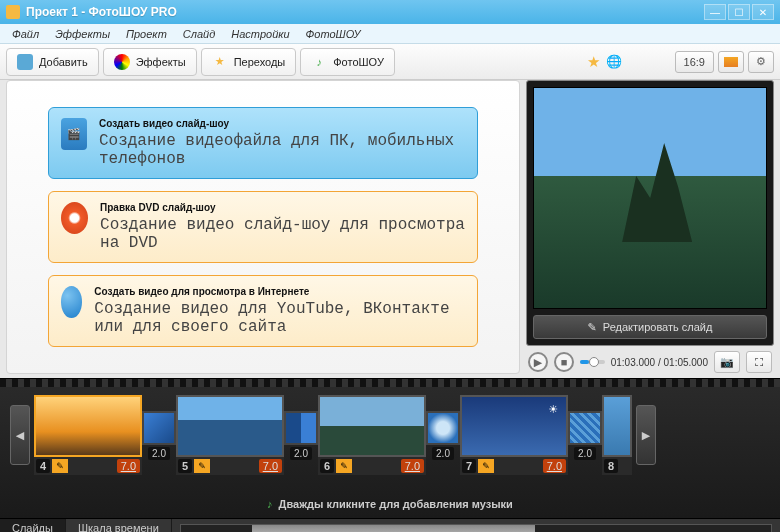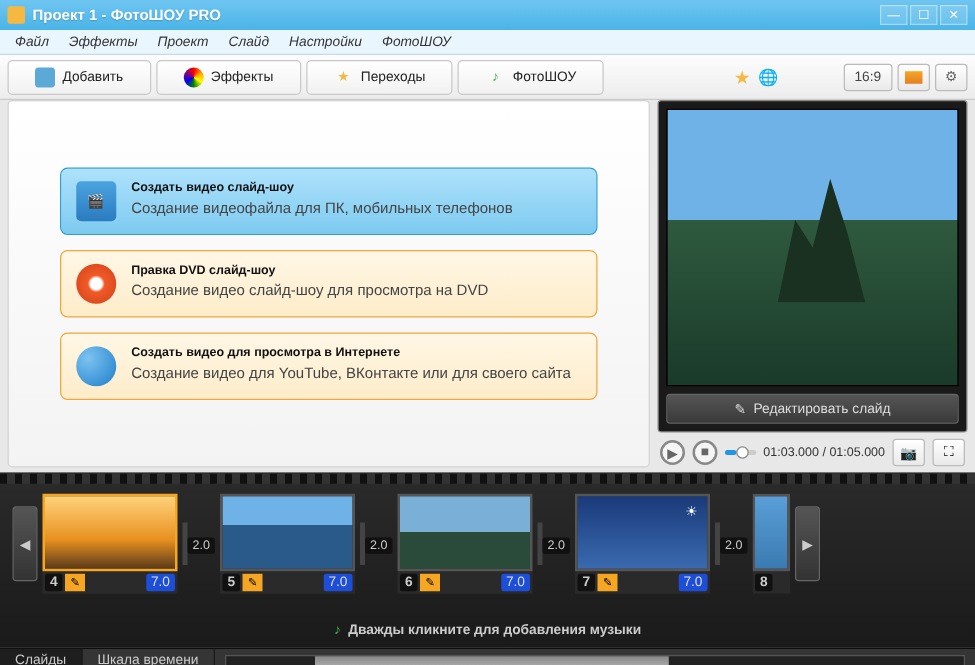--- a/index.html
+++ b/index.html
@@ -7,32 +7,32 @@
 
 .titlebar { background: linear-gradient(#6fc5f0, #4ab4e8); height: 24px; display: flex; align-items: center; padding: 0 6px; color: #fff; }
 .titlebar .app-icon { width: 14px; height: 14px; background: #f5b942; border-radius: 2px; margin-right: 6px; }
 .titlebar .title { flex: 1; font-size: 12px; font-weight: bold; text-shadow: 0 1px 1px rgba(0,0,0,0.2); }
 .win-btn { width: 22px; height: 16px; margin-left: 2px; background: rgba(255,255,255,0.15); border: 1px solid rgba(255,255,255,0.4); display: flex; align-items: center; justify-content: center; color: #fff; font-size: 10px; cursor: pointer; }
 
 .menubar { background: #eaf6fd; height: 20px; display: flex; align-items: center; padding: 0 4px; border-bottom: 1px solid #c5dce8; font-style: italic; }
 .menubar span { padding: 2px 8px; color: #333; cursor: pointer; }
 
 .toolbar-row { background: linear-gradient(#fdfdfd, #ececec); height: 36px; display: flex; align-items: center; padding: 0 6px; border-bottom: 1px solid #ccc; gap: 4px; }
-.tool-btn { height: 28px; padding: 0 21px; border: 1px solid #c9c9c9; border-radius: 4px; background: linear-gradient(#fff,#f1f1f1); display: flex; align-items: center; gap: 6px; cursor: pointer; color: #222; }
+.tool-btn { height: 28px; padding: 0 10px; border: 1px solid #c9c9c9; border-radius: 4px; background: linear-gradient(#fff,#f1f1f1); display: flex; align-items: center; gap: 6px; cursor: pointer; color: #222; }
 .tool-btn.active { background: linear-gradient(#fff,#f8f8f8); border-color: #aaa; box-shadow: inset 0 0 4px rgba(0,0,0,0.1); }
 .tool-btn .ico { width: 16px; height: 16px; }
 .spacer { flex: 1; }
 
 .main-area { display: flex; height: 298px; }
 .left-panel { flex: 1; background: linear-gradient(#fff,#f3f3f3); border: 1px solid #d4d4d4; margin: 0 4px 4px 6px; border-radius: 4px; display: flex; flex-direction: column; align-items: center; justify-content: center; gap: 12px; padding: 20px; }
 .create-btn { width: 430px; padding: 10px 12px; border: 1px solid #f3a536; border-radius: 6px; background: linear-gradient(#fff7e6,#fdecc9); display: flex; align-items: flex-start; gap: 12px; cursor: pointer; }
 .create-btn.primary { border-color: #2f9ed8; background: linear-gradient(#aee2fb,#7dcaf0); }
 .create-btn .bigico { width: 32px; height: 32px; border-radius: 4px; display:flex; align-items:center; justify-content:center; }
 .create-btn .h { font-size: 10px; font-weight: bold; color: #111; margin-bottom: 3px; }
-.create-btn .d { font-size: 12px; color: #444; }
+.create-btn .d { font-size: 16px; color: #444; font-family: Liberation Mono, monospace; }
 
 .right-panel { width: 248px; margin: 0 6px 4px 2px; display: flex; flex-direction: column; gap: 4px; }
 .rp-top { height: 18px; display: flex; align-items: center; gap: 6px; padding: 0 2px; }
 .ratio-btn { margin-left: auto; height: 22px; padding: 0 8px; border: 1px solid #bbb; border-radius: 3px; background: linear-gradient(#fff,#e9e9e9); display:flex; align-items:center; font-weight:normal; color:#444; }
 .iconbtn { width: 26px; height: 22px; border: 1px solid #bbb; border-radius: 3px; background: linear-gradient(#fff,#e9e9e9); display:flex; align-items:center; justify-content:center; cursor:pointer; }
 
 .preview-wrap { background: #1a1a1a; border: 1px solid #888; border-radius: 3px; padding: 6px; flex: 1; display:flex; flex-direction:column;}
 .preview-img { flex:1; background: linear-gradient(to bottom, #6fb2e8 0%, #6fb2e8 40%, #2f5a3f 40%, #1a3a2a 100%); border: 1px solid #000; position:relative; }
 .preview-img::after{content:"";position:absolute;left:38%;top:20%;width:70px;height:110px;background:#1a3020;clip-path:polygon(0 100%,20% 40%,40% 60%,60% 10%,80% 50%,100% 100%);}
 .edit-slide-btn { margin-top: 6px; height: 24px; border:1px solid #666; border-radius:3px; background: linear-gradient(#555,#3a3a3a); color:#ddd; display:flex; align-items:center; justify-content:center; gap:6px; cursor:pointer;}
@@ -47,22 +47,22 @@
 .timeline { background: linear-gradient(#2b2b2b,#1a1a1a); height: 140px; border-top: 1px solid #000; position:relative; }
 .film-strip { height:8px; background: repeating-linear-gradient(90deg,#111 0,#111 6px,#333 6px,#333 12px); }
 .slides-row { display:flex; align-items:center; height: 96px; padding: 0 10px; gap: 4px; }
 .nav-arrow { width:20px; height:60px; background:linear-gradient(#555,#333); border:1px solid #666; border-radius:3px; display:flex; align-items:center; justify-content:center; color:#ccc; cursor:pointer;}
 .slide-thumb { width: 108px; display:flex; flex-direction:column; }
 .slide-thumb .img { height:62px; border:2px solid #555; background:#4488cc; position:relative;}
 .slide-thumb.sel .img{border-color:#f5a623;}
 .slide-thumb .bar { height:18px; background:#2a2a2a; display:flex; align-items:center; gap:2px; padding:0 2px;}
 .slide-thumb .bar .n{background:#111;color:#ccc;padding:1px 4px;border-radius:2px;font-weight:bold;}
 .slide-thumb .bar .pen{width:16px;height:14px;background:#f5a623;display:flex;align-items:center;justify-content:center;font-size:9px;}
-.slide-thumb .bar .dur{margin-left:auto;color:#ddd;background:#1d4ed8;padding:1px 4px;border-radius:2px;}
-.trans-thumb { width:26px; display:flex; flex-direction:row; align-items:center;}
+.slide-thumb .bar .dur{margin-left:auto;color:#ddd;background:#c2410c;padding:1px 4px;border-radius:2px;text-decoration:underline;}
+.trans-thumb { width:26px; display:flex; flex-direction:column; align-items:center;}
 .trans-thumb .img{width:34px;height:34px;border:2px solid #444;background:#2255aa;}
 .trans-thumb .dur{margin-top:2px;background:#111;color:#ccc;padding:1px 4px;border-radius:2px;font-size:10px;}
 
 .music-hint { position:absolute; left:0; right:0; bottom:8px; text-align:center; color:#ccc; font-weight:bold; display:flex; align-items:center; justify-content:center; gap:6px;}
 .music-hint .note{color:#4caf50;}
 
 .bottom-tabs { background:#353535; height:20px; display:flex; align-items:stretch; border-top:1px solid #000;}
 .bottom-tabs .tab { padding:3px 12px; color:#ccc; border-right:1px solid #1a1a1a; cursor:pointer;}
 .bottom-tabs .tab.active { background:#1e1e1e; }
 .bottom-tabs .scroll { flex:1; display:flex; align-items:center; padding:0 8px;}

